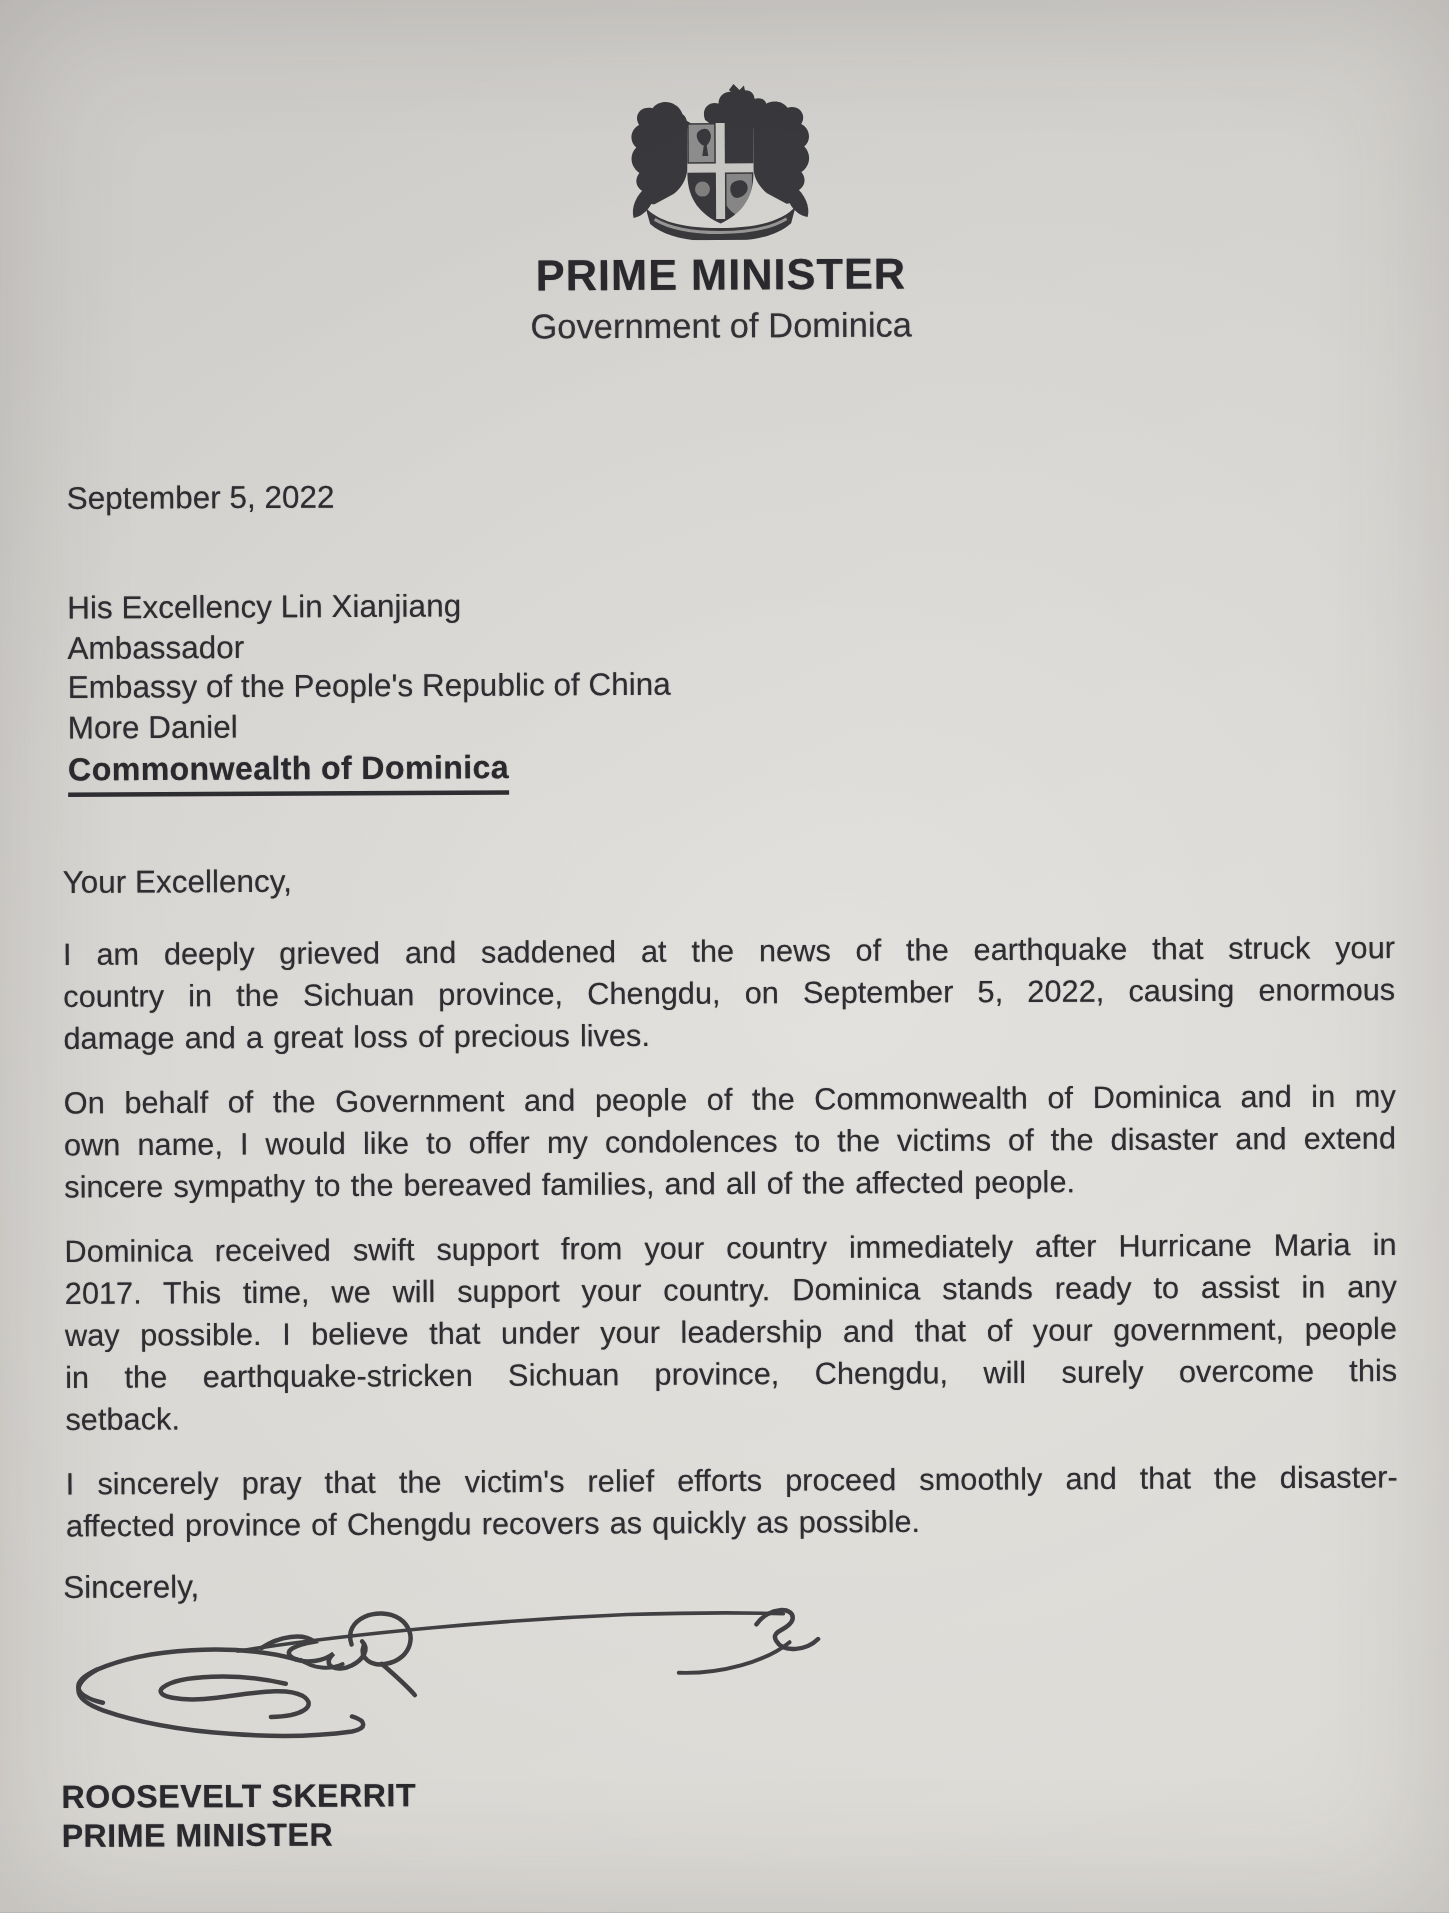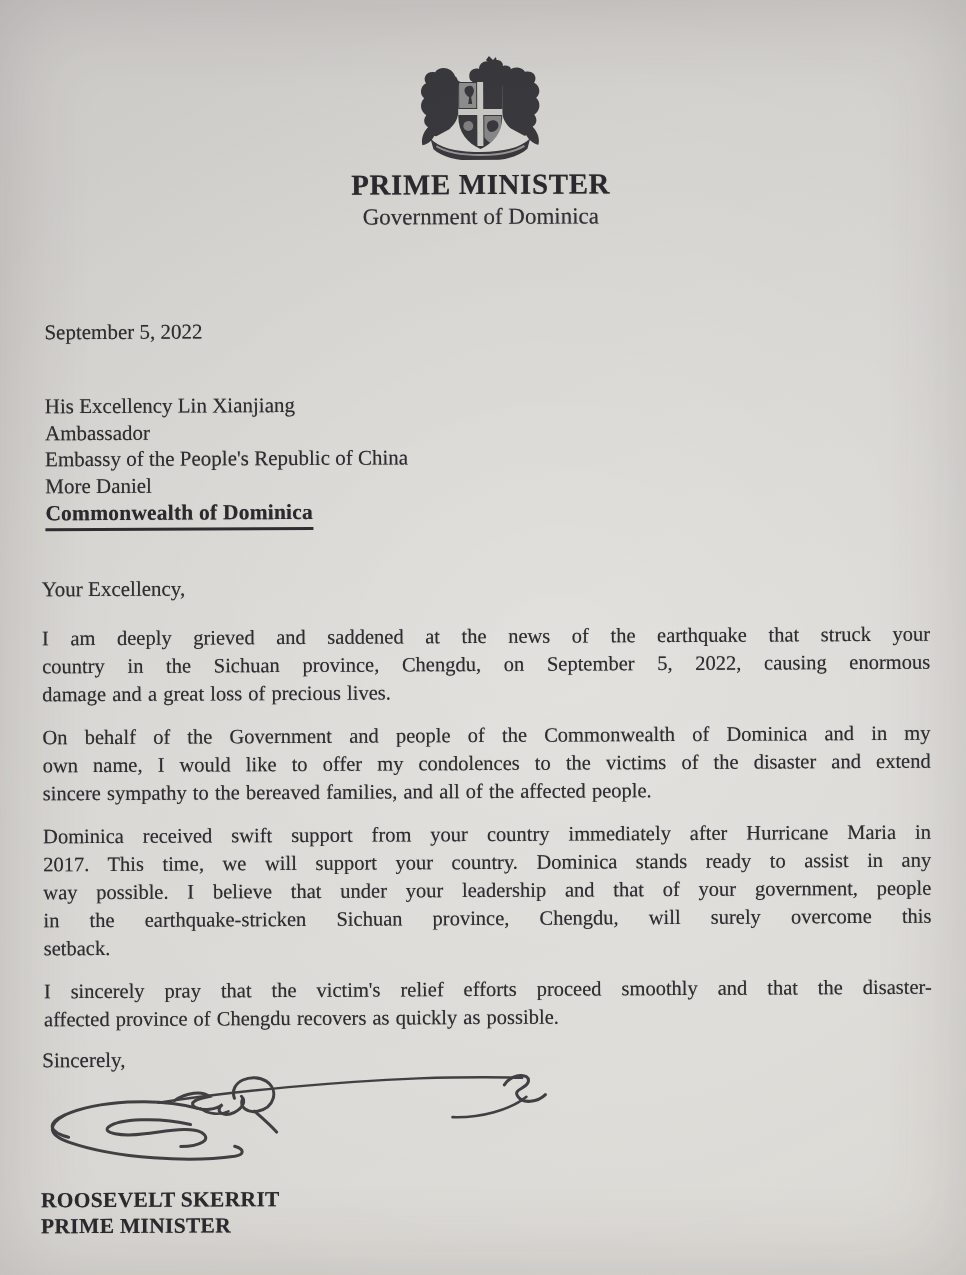--- a/index.html
+++ b/index.html
@@ -1,21 +1,21 @@
 <!DOCTYPE html>
 <html><head>
 <meta charset="utf-8">
 <style>
   html,body{margin:0;padding:0;background:#b9b7b3;}
   .page{
     position:relative;
     width:966px;height:1275px;
     margin:0 auto;
     overflow:hidden;
-    font-family:Liberation Serif, serif;
+    font-family:Liberation Sans, sans-serif;
     color:#2e2e32;
     background:
       radial-gradient(120% 85% at 58% 52%, rgba(255,255,255,0.28) 0%, rgba(255,255,255,0) 62%),
       linear-gradient(155deg,#cccac7 0%,#d3d1cd 28%,#d8d6d2 58%,#dddbd6 100%);
     box-shadow: inset 0 0 90px rgba(60,58,55,0.18);
   }
   .content{position:absolute;inset:0;transform:rotate(-0.3deg);}
   .txt-soft{text-shadow:0 0 0.7px rgba(45,45,48,0.55);}
 
   .letterhead{text-align:center;padding-top:56px;}

